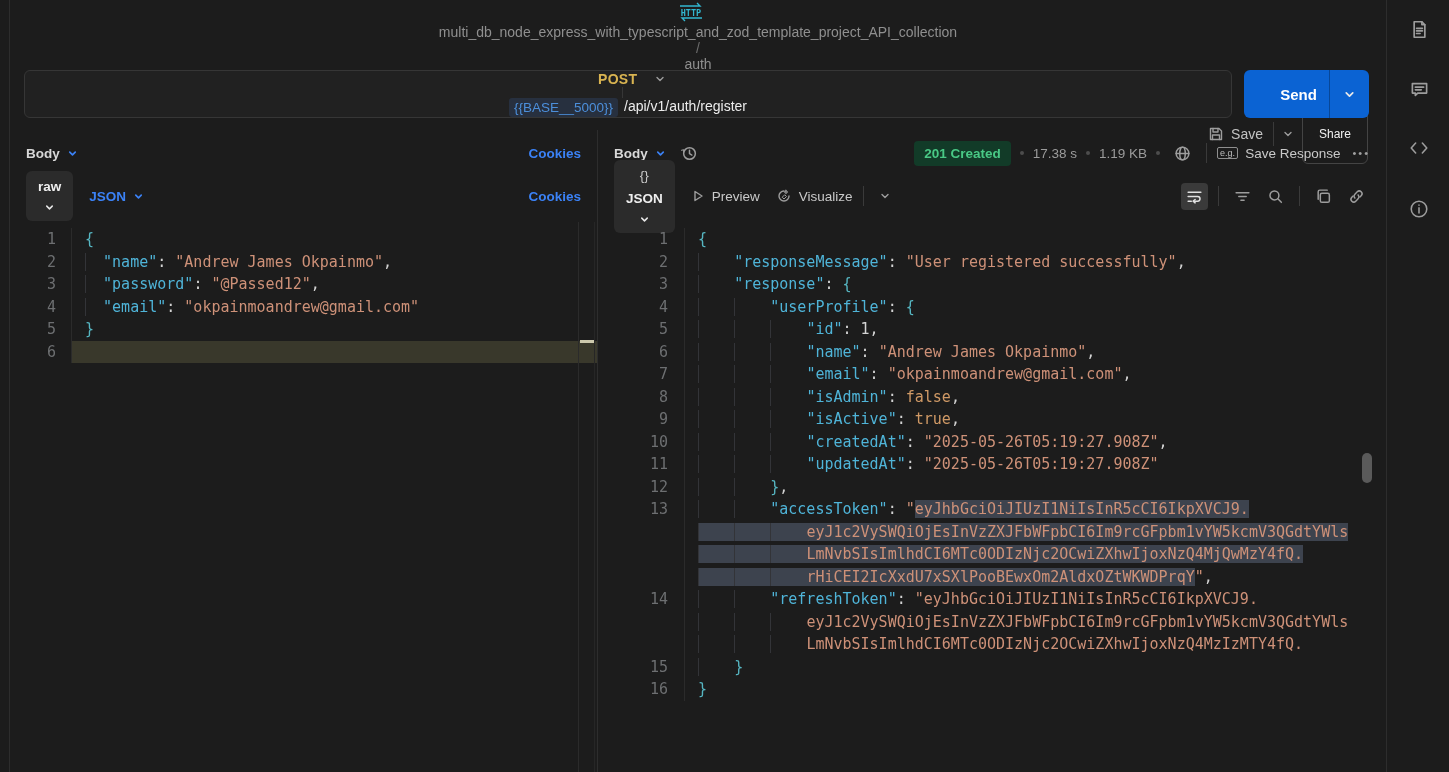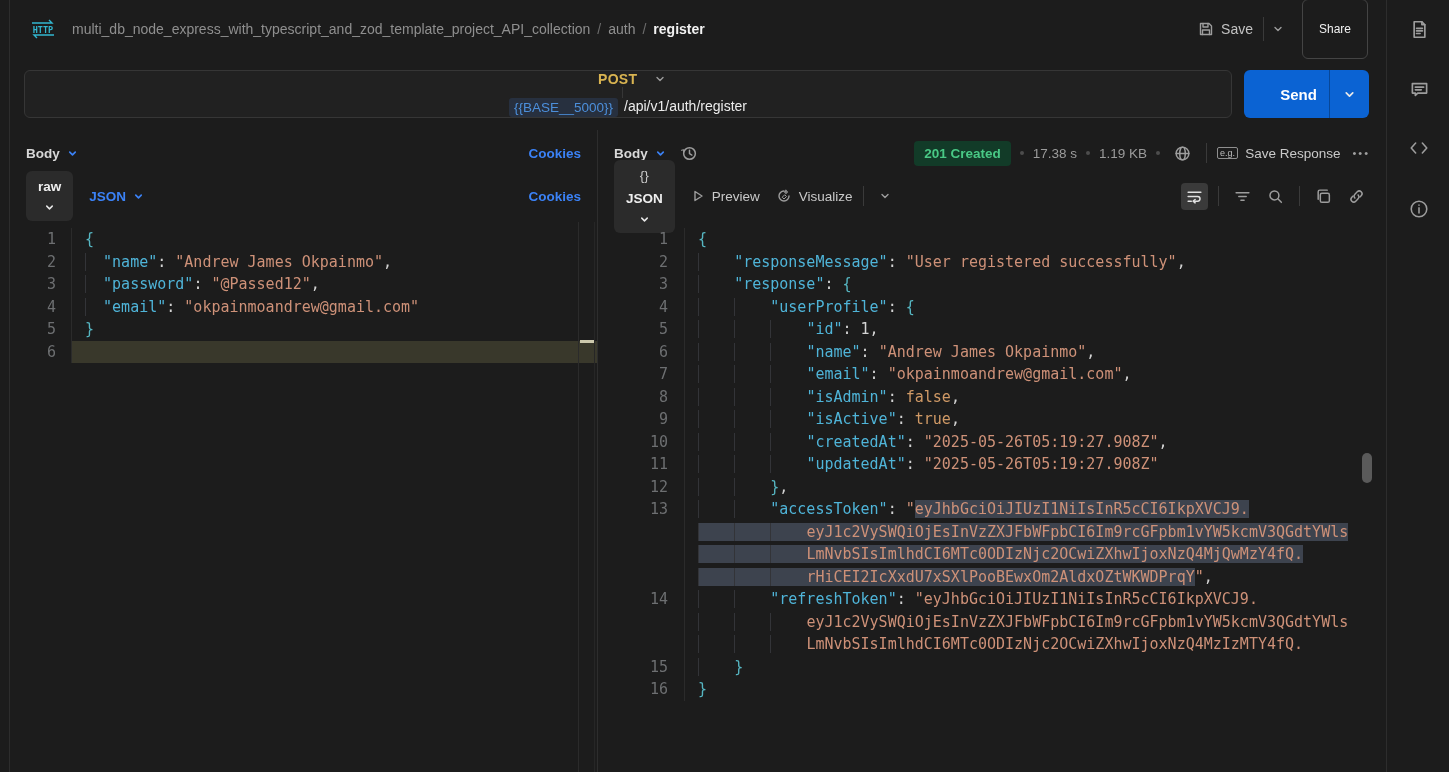--- a/index.html
+++ b/index.html
@@ -2,25 +2,25 @@
 <html><head>
 <meta charset="utf-8">
 <style>
   * { margin:0; padding:0; box-sizing:border-box; }
   html,body { width:1449px; height:772px; background:#1c1c1c; overflow:hidden;
     font-family:"Liberation Sans","DejaVu Sans",sans-serif; color:#e8e8e8; }
   .abs { position:absolute; }
 
   
   #left-rail { left:0; top:0; width:10px; height:772px; border-right:1px solid #2d2d2d; }
-  #header { left:10px; top:0; width:1376px; height:58px; display:flex; align-items:center; padding:0 18px; }
+  #header { left:10px; top:0; width:1376px; height:58px; display:flex; align-items:center; padding:0 18px;flex-direction:column; }
   .crumb { font-size:14px; color:#8f8f8f; }
   .crumb-sep { color:#6c6c6c; margin:0 7px; font-size:14px; }
   .crumb-current { color:#f2f2f2; font-weight:700; font-size:14px; }
-  #header-right { margin-left:auto; display:flex; align-items:center; gap:10px; }
+  #header-right { margin-left:auto; display:flex; align-items:center; }
   .save-group { display:flex; align-items:center; color:#c2c2c2; font-size:14px; }
   .save-main { display:flex; align-items:center; gap:7px; padding:6px 10px; border-radius:4px; cursor:pointer; }
   .save-caret { padding:6px 8px; border-left:1px solid #3a3a3a; display:flex; align-items:center; }
   .share-btn { border:1px solid #444; border-radius:6px; padding:22px 16px; font-size:12px; color:#f0f0f0; background:transparent; cursor:pointer; }
 
   
   #url-row { left:10px; top:66px; width:1376px; height:56px; }
   #url-box { position:absolute; left:14px; top:4px; width:1208px; height:48px; border:1px solid #363636; border-radius:6px; background:#212121; display:flex; align-items:center;flex-direction:column; }
   #method { width:108px; display:flex; align-items:center; justify-content:space-between; padding:0 16px 0 24px; color:#d9b451; font-weight:700; font-size:14px; letter-spacing:.3px; cursor:pointer; }
   #url-sep { width:1px; height:28px; background:#363636; margin-right:12px; }

